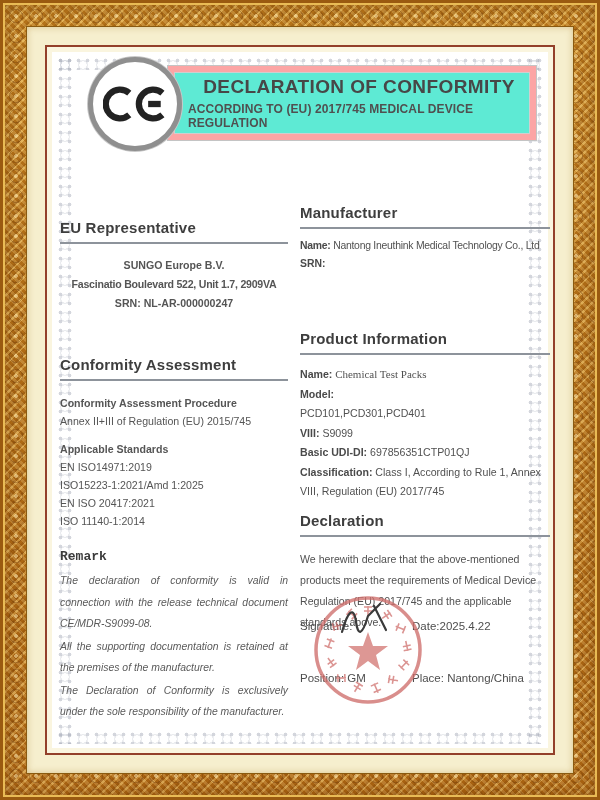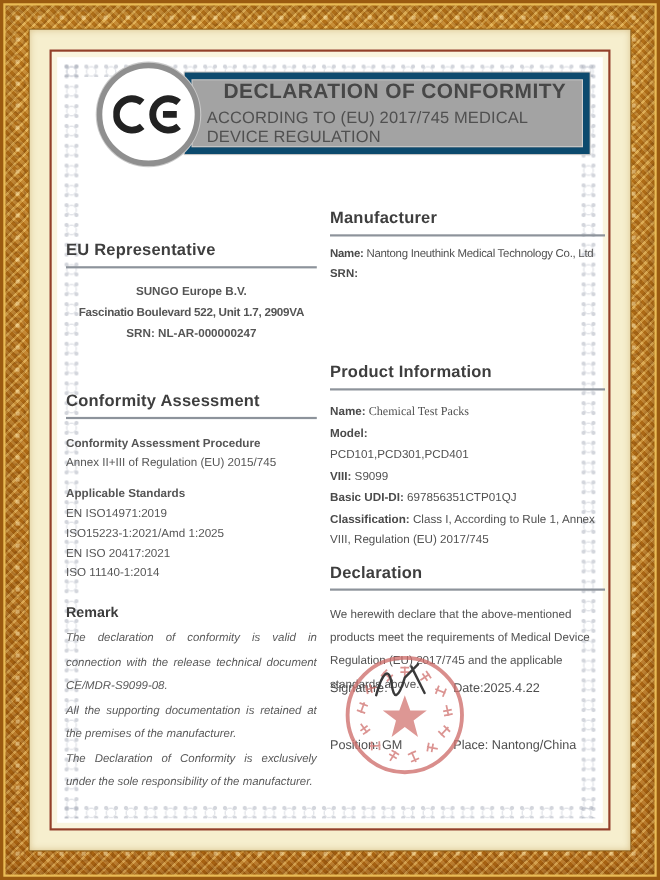--- a/index.html
+++ b/index.html
@@ -37,47 +37,47 @@
   .lace.left{left:56px;top:56px;bottom:56px;width:18px;}
   .lace.right{right:56px;top:56px;bottom:56px;width:18px;}
   .lace.top{left:56px;right:56px;top:56px;height:14px;}
   .lace.bottom{left:56px;right:56px;bottom:56px;height:14px;}
 
   .content{position:absolute;inset:0;color:#4c4c4c;}
 
   
   .title-box{
     position:absolute;left:168px;top:66px;width:368px;height:74px;
-    border:6px solid #0c4a6e;box-sizing:border-box;background:#a3a3a3;
+    border:6px solid #fca5a5;box-sizing:border-box;background:#5eead4;
     box-shadow: inset 0 0 0 1px #cfcfcf, 0 0 0 1px #c4c4c4;
     display:flex;flex-direction:column;align-items:center;justify-content:center;
   }
   .title-main{font-size:19px;font-weight:bold;color:#474747;letter-spacing:.4px;padding-left:14px;}
-  .title-sub{font-size:15px;font-weight:normal;color:#505050;letter-spacing:.1px;margin-top:4px;padding-left:14px;}
+  .title-sub{font-size:12px;font-weight:bold;color:#505050;letter-spacing:.1px;margin-top:4px;padding-left:14px;}
   .ce-circle{
     position:absolute;left:88px;top:57px;width:94px;height:94px;border-radius:50%;
     background:#fff;border:5px solid #8f8f8f;box-sizing:border-box;
     display:flex;align-items:center;justify-content:center;z-index:3;
     box-shadow:0 0 0 1px #c9c9c9;
   }
 
   
   .section-heading{font-weight:bold;color:#3e3e3e;font-size:15px;letter-spacing:.2px;}
   .rule{height:2px;background:#8d939b;margin-top:6px;}
   .col-left{position:absolute;left:60px;width:228px;}
   .col-right{position:absolute;left:300px;width:250px;}
 
   .lines{font-size:10.6px;line-height:18px;color:#555;}
   .lines.bold{font-weight:bold;text-align:center;}
   .para{font-size:10.6px;line-height:20px;color:#515151;}
   b{color:#4a4a4a;}
   .tight{letter-spacing:-0.25px;white-space:nowrap;}
   .serif-val{font-family:"Liberation Serif",serif;font-size:11px;}
   .gap{height:10px;}
-  .remark-head{font-weight:bold;font-size:13px;color:#3c3c3c;}
+  .remark-head{font-weight:bold;font-size:13px;color:#3c3c3c;font-family:Liberation Mono, monospace;}
   .remark-body{font-style:italic;font-size:10.4px;line-height:21.5px;color:#5a5a5a;text-align:justify;}
   .remark-body p{margin:0 0 1px 0;}
 
   .sig-row{position:absolute;left:300px;width:252px;font-size:11.5px;color:#4e4e4e;display:flex;}
   .sig-row .right-cell{margin-left:auto;width:140px;}
 
   .stamp{position:absolute;left:312px;top:594px;width:112px;height:112px;z-index:5;opacity:.78;}
   .signature-svg{position:absolute;left:336px;top:596px;width:72px;height:50px;z-index:6;}
 </style>
 </head>
@@ -99,21 +99,21 @@
     <div class="title-sub">ACCORDING TO (EU) 2017/745 MEDICAL DEVICE REGULATION</div>
   </div>
   <div class="ce-circle">
     <svg width="64" height="40" viewBox="0 0 112 64">
       <path d="M46 13 A25 25 0 1 0 46 51" fill="none" stroke="#222" stroke-width="11"></path>
       <path d="M104 13 A25 25 0 1 0 104 51" fill="none" stroke="#222" stroke-width="11"></path>
       <line x1="79" y1="32" x2="101" y2="32" stroke="#222" stroke-width="11"></line>
     </svg>
   </div>
 
-  <div class="col-right" style="top:190px">
+  <div class="col-right" style="top:204px">
     <div class="section-heading">Manufacturer</div>
     <div class="rule"></div>
     <div class="para" style="margin-top:8px;line-height:17.5px;font-size:10.4px;">
       <div class="tight"><b>Name:</b><span> Nantong Ineuthink Medical Technology Co., Ltd</span></div>
       <div><b>SRN:</b></div>
     </div>
   </div>
 
   <div class="col-left" style="top:219px">
     <div class="section-heading">EU Representative</div>

